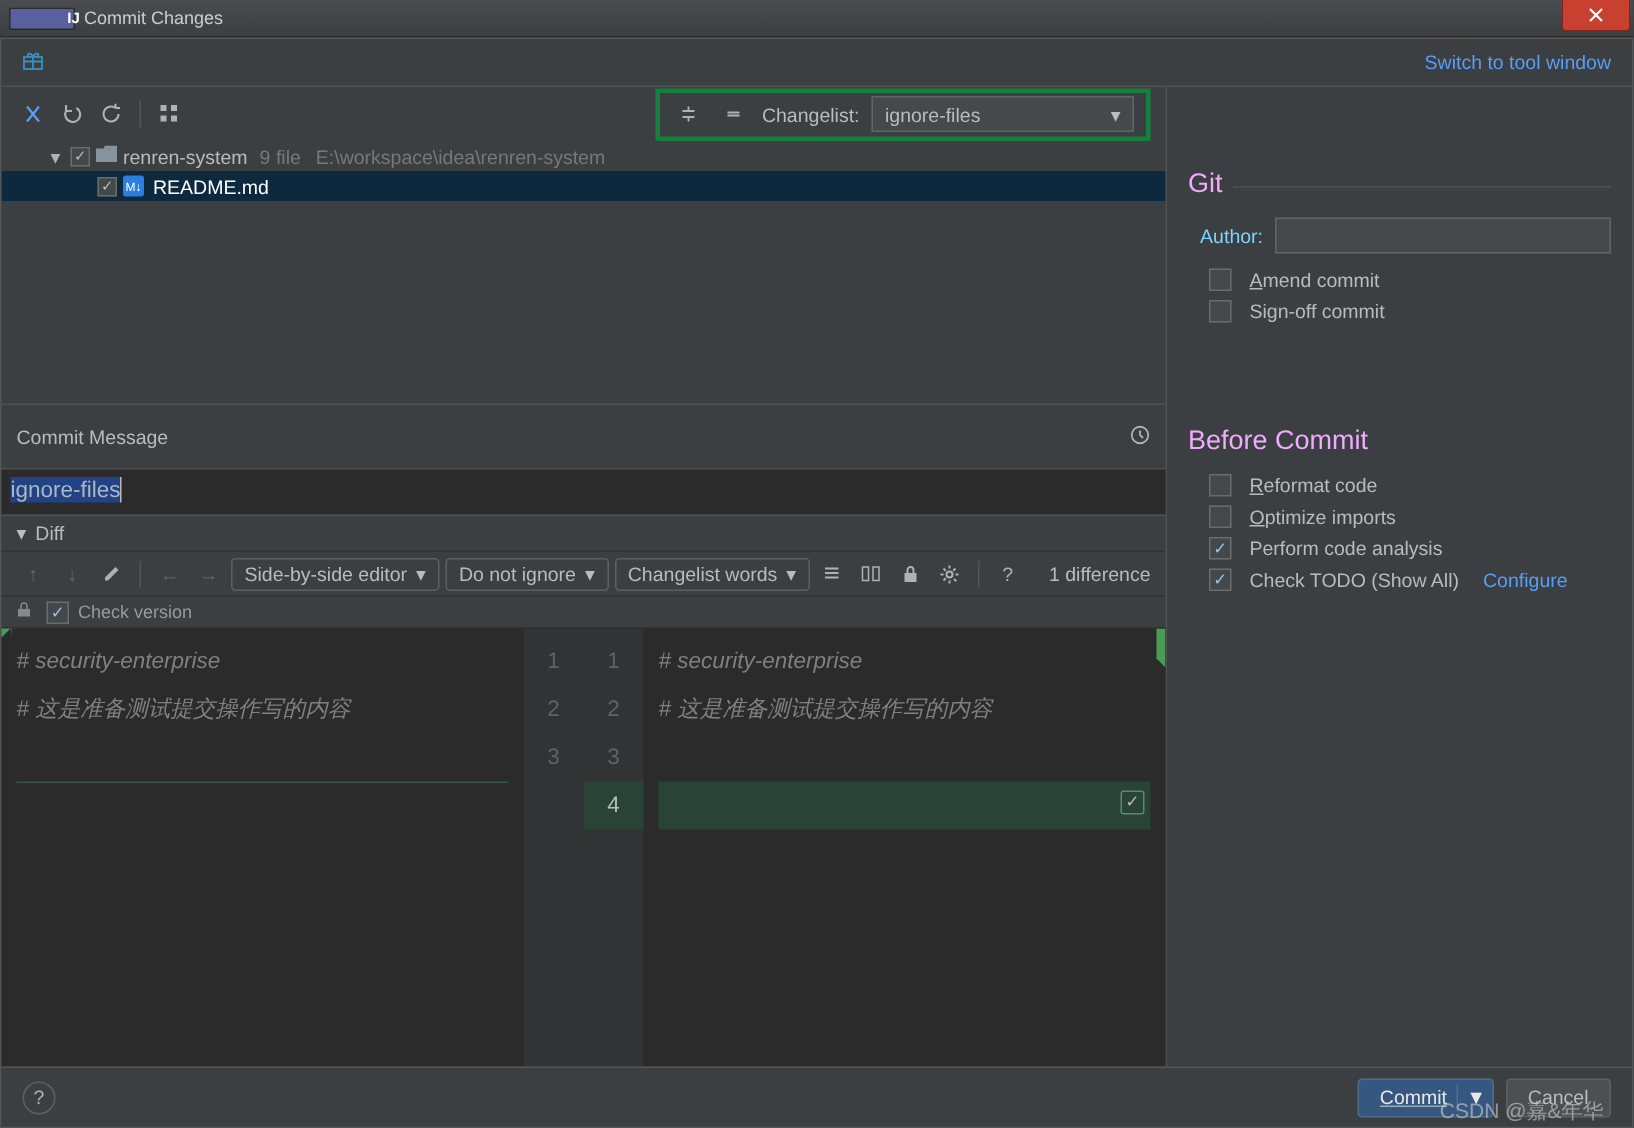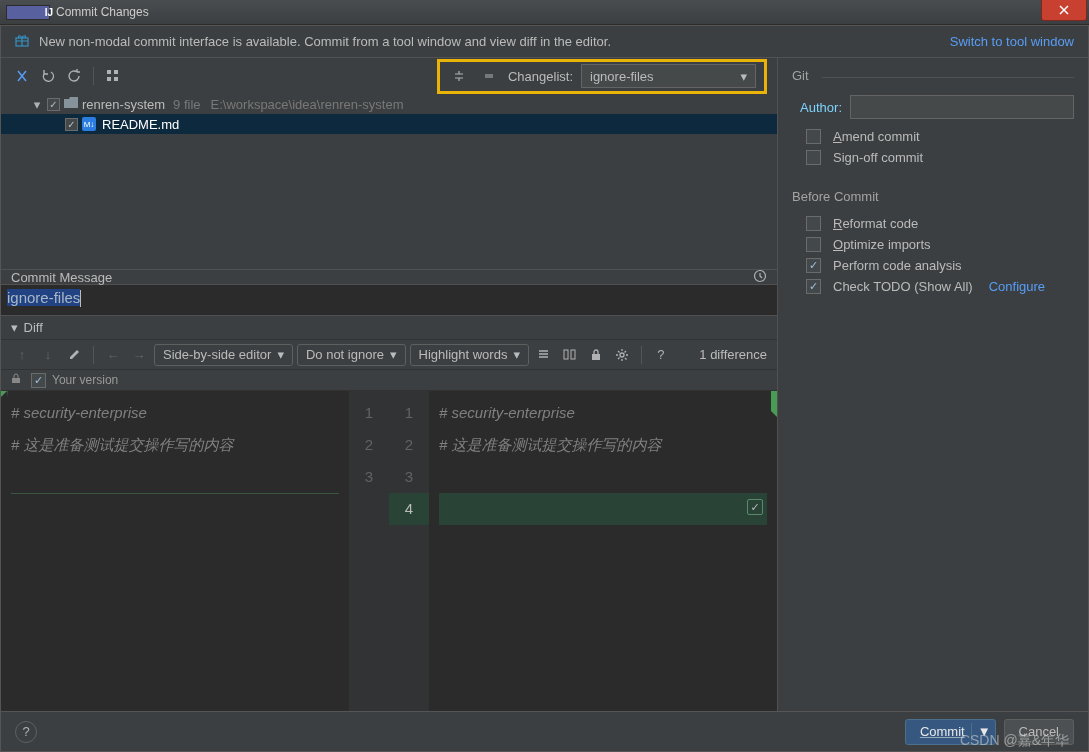--- a/index.html
+++ b/index.html
@@ -23,21 +23,21 @@
   
   .main { display: flex; height: calc(100% - 32px - 40px); }
   .left { flex: 1; display: flex; flex-direction: column; border-right: 1px solid #515151; min-width:0;}
   .right { width: 310px; padding: 10px 14px; overflow:hidden;}
 
   
   .toolbar { height: 36px; display: flex; align-items: center; padding: 0 10px; gap: 4px; }
   .tool-ic { width: 22px; height: 22px; display: inline-flex; align-items: center; justify-content: center; color: #afb1b3; cursor: pointer; border-radius: 3px; }
   .tool-sep { width: 1px; height: 18px; background: #555; margin: 0 4px; }
   .toolbar .spacer { flex: 1; }
-  .redbox { border: 3px solid #eab308; padding: 4px 8px; display: flex; align-items: center; gap: 8px; height: 35px;}
+  .redbox { border: 3px solid #15803d; padding: 4px 8px; display: flex; align-items: center; gap: 8px; height: 35px;}
   .chlabel { color: #bbb; }
   .chselect { width: 175px; height: 24px; background: #45494a; border: 1px solid #646464; display: flex; align-items: center; padding: 0 8px; color: #bbb; justify-content: space-between; cursor: pointer; }
 
   
   .tree { flex: 0 0 auto; height: 175px; overflow: auto; }
   .tree-row { height: 20px; display: flex; align-items: center; padding-left: 30px; gap: 4px; }
   .tree-row.child { padding-left: 64px; background: #0d293e; color: #fff; }
   .chk { width: 13px; height: 13px; border: 1px solid #6b6b6b; background: #43494a; display: inline-flex; align-items: center; justify-content: center; }
   .chk.on::after { content:"✓"; font-size: 10px; color: #bbb; }
   .expander { color: #afb1b3; width: 12px; text-align: center; }
@@ -46,21 +46,21 @@
   .filecount { color: #787878; }
   .filepath { color: #787878; }
 
   
   .branchrow { height: 26px; display: flex; align-items: center; padding: 0 10px; gap: 10px; border-top: 1px solid #323232;}
   .branch-ic { color: #afb1b3; }
   .branch-name { color: #afb1b3; }
   .modified-link { color: #589df6; cursor: pointer; }
 
   
-  .cm-row { height: 16px; display: flex; align-items: center; padding: 0 10px; border-top: 1px solid #515151; border-bottom: 1px solid #515151;}
+  .cm-row { height: 44px; display: flex; align-items: center; padding: 0 10px; border-top: 1px solid #515151; border-bottom: 1px solid #515151;}
   .cm-label { color: #bbb; }
   .cm-row .hist { margin-left: auto; color: #afb1b3; }
   .cm-input-area { height: 30px; background: #2b2b2b; padding: 4px 6px; }
   .cm-input { background: transparent; border: none; outline: none; color: #a9b7c6; font-family: "Consolas", monospace; font-size: 15px; }
   .cm-input .seltext { background: #214283; }
   .cm-input .caret { display:inline-block; width:1px; height:17px; background:#bbb; vertical-align:middle; animation: blink 1s infinite;}
   @keyframes blink { 50% { opacity:0; } }
 
   
   .diff-head { height: 24px; display: flex; align-items: center; padding: 0 10px; border-top: 1px solid #515151; gap:6px; }
@@ -81,21 +81,21 @@
   .diff-gutter .gcell.added { background:#294436; color:#bbb;}
   .codeline { height: 32px; line-height: 32px; white-space: pre; }
   .comment { color: #808080; font-style: italic; }
   .addline { background: #294436; position:relative;}
   .addcheck { position:absolute; right:4px; top:6px; width:16px; height:16px; border:1px solid #5a8a6a; background:#294436; display:flex; align-items:center; justify-content:center; color:#bbb; font-size:11px; border-radius:2px;}
   .greenmark { position:absolute; top:0; width:6px; height:6px; }
   .greenmark.left { left:0; border-left:6px solid #499c54; border-bottom:6px solid transparent;}
   .greenmark.right { right:0; border-right:6px solid #499c54; border-bottom:6px solid transparent;}
 
   
-  .sect-title { color: #a3a3a3; font-size: 13px; border-bottom: 1px solid #515151; padding-bottom: 2px; margin-bottom: 10px; }
+  .sect-title { color: #f0abfc; font-size: 18px; border-bottom: 1px solid #515151; padding-bottom: 2px; margin-bottom: 10px; margin-top: 44px; }
   .sect-title.withline { position:relative; border:none; }
   .sect-title.withline::after { content:""; position:absolute; left:30px; right:0; top:50%; height:1px; background:#515151;}
   .formrow { display: flex; align-items: center; margin-bottom: 10px; gap: 8px; }
   .formrow label { width: 50px; text-align: right; color: #7dd3fc; }
   .formrow input[type=text] { flex: 1; height: 24px; background: #45494a; border: 1px solid #646464; color: #bbb; padding: 0 6px; }
   .chkrow { display: flex; align-items: center; gap: 12px; margin: 6px 0 6px 14px; color: #bbb; }
   .chkbox { width: 15px; height: 15px; border: 1px solid #6b6b6b; background: #43494a; display: inline-flex; align-items: center; justify-content: center; cursor:pointer;}
   .chkbox.on { background: #43494a; }
   .chkbox.on::after { content:"✓"; font-size: 11px; color: #a0c0e0; }
   .mnemonic { text-decoration: underline; }
@@ -126,21 +126,20 @@
 
 <div class="dialog-body">
 
 <div class="banner">
   <span class="gift">
     <svg width="14" height="14" viewBox="0 0 14 14">
           <rect x="1" y="5" width="12" height="8" fill="none" stroke="#3592c4" stroke-width="1.2"></rect>
           <path d="M7 5 v8 M1 8 h12 M4 5 C2 2 6 2 7 5 C8 2 12 2 10 5" fill="none" stroke="#3592c4" stroke-width="1.2"></path>
         </svg>
   </span>
-  <span class="msg">New non-modal commit interface is available. Commit from a tool window and view diff in the editor.</span>
   <span class="switch">Switch to tool window</span>
 </div>
 
 <div class="main">
   <div class="left">
 
     <div class="toolbar">
       <span class="tool-ic">
             <svg width="14" height="14" viewBox="0 0 14 14">
               <path d="M3 2 L7 7 L3 12 M11 2 L7 7 L11 12" stroke="#589df6" stroke-width="1.5" fill="none"></path>
@@ -236,21 +235,21 @@
       <span class="tool-ic" style="color:#666;">→</span>
       <div class="diff-combo">
             <span>Side-by-side editor</span>
             <span>▾</span>
           </div>
       <div class="diff-combo">
             <span>Do not ignore</span>
             <span>▾</span>
           </div>
       <div class="diff-combo">
-            <span>Highlight words</span>
+            <span>Changelist words</span>
             <span>▾</span>
           </div>
       <span class="tool-ic">
             <svg width="13" height="13" viewBox="0 0 13 13">
               <path d="M2 3h9M2 6h9M2 9h9" stroke="#afb1b3" stroke-width="1.3"></path>
             </svg>
           </span>
       <span class="tool-ic">
             <svg width="13" height="13" viewBox="0 0 13 13">
               <rect x="1" y="2" width="4" height="9" fill="none" stroke="#afb1b3"></rect>
@@ -272,21 +271,21 @@
       <span class="tool-sep"></span>
       <span class="tool-ic">?</span>
       <span class="diff-count">1 difference</span>
     </div>
     <div class="revrow">
       <span class="lock"><svg width="10" height="11" viewBox="0 0 10 11">
               <rect x="1" y="5" width="8" height="5" fill="#888"></rect>
               <path d="M3 5 V3 a2 2 0 0 1 4 0 V5" fill="none" stroke="#888"></path>
             </svg></span>
       <span class="chk2"><span class="chkbox on"></span></span>
-      <span class="yourver">Your version</span>
+      <span class="yourver">Check version</span>
     </div>
 
     <div class="diff-body">
       <div class="greenmark left"></div>
       <div class="diff-pane">
         <div class="codeline comment"># security-enterprise</div>
         <div class="codeline comment"># 这是准备测试提交操作写的内容</div>
         <div class="codeline"></div>
         <div class="codeline" style="border-top:1px solid #3a5640;"></div>
       </div>

